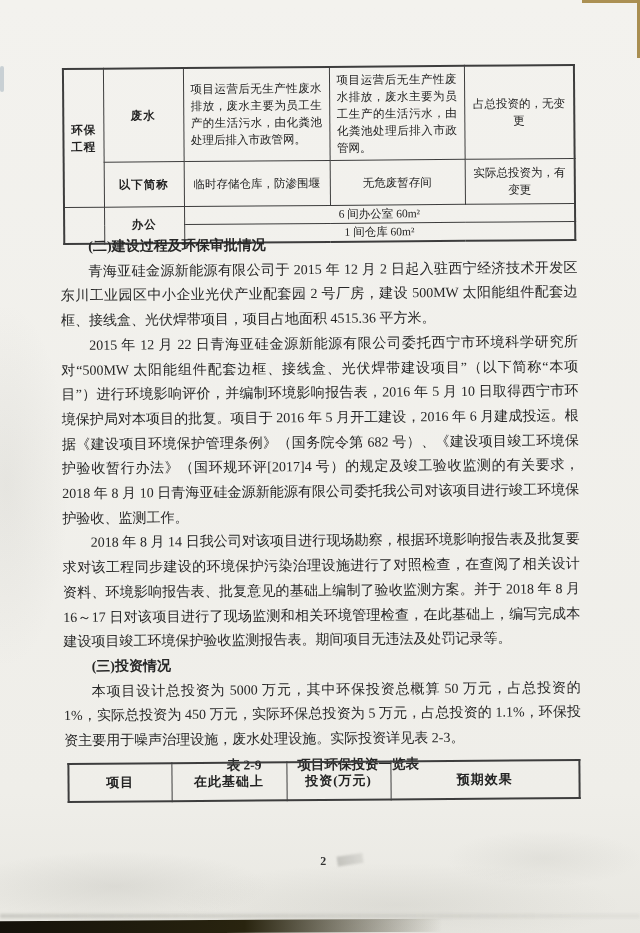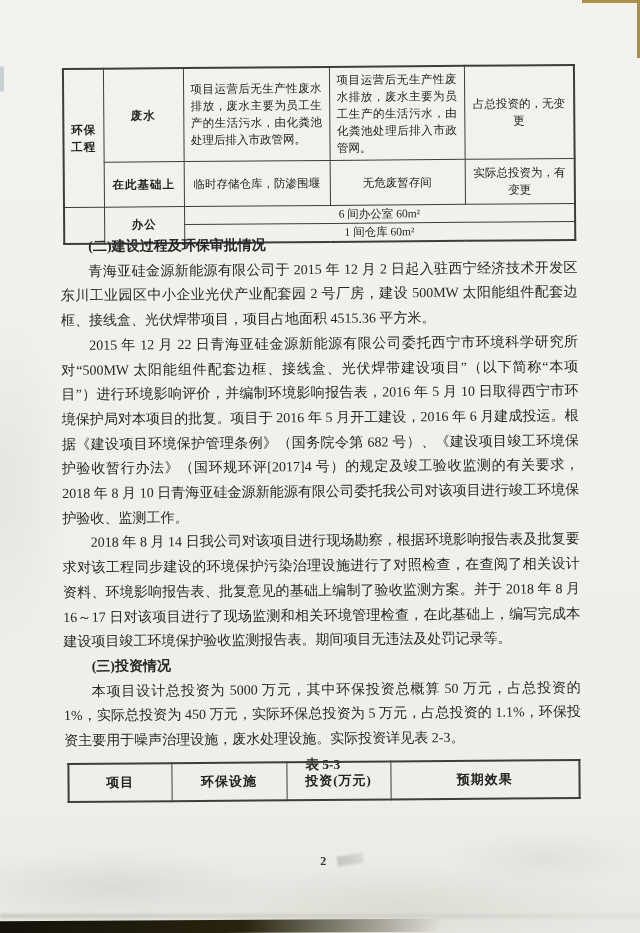--- a/index.html
+++ b/index.html
@@ -77,21 +77,21 @@
     </colgroup>
     <tbody>
       <tr class="r1">
         <td rowspan="2" class="lbl">环保工程</td>
         <td class="lbl">废水</td>
         <td class="desc">项目运营后无生产性废水排放，废水主要为员工生产的生活污水，由化粪池处理后排入市政管网。</td>
         <td class="desc">项目运营后无生产性废水排放，废水主要为员工生产的生活污水，由化粪池处理后排入市政管网。</td>
         <td>占总投资的，无变更</td>
       </tr>
       <tr class="r2">
-        <td class="lbl">在此基础上</td>
+        <td class="lbl">以下简称</td>
         <td>临时存储仓库，防渗围堰</td>
         <td>无危废暂存间</td>
         <td>实际总投资为，有变更</td>
       </tr>
       <tr class="r3">
         <td rowspan="2"></td>
         <td rowspan="2" class="lbl">办公</td>
         <td colspan="3">6 间办公室 60m²</td>
       </tr>
       <tr class="r3">
@@ -101,35 +101,36 @@
   </table>
 
   <div class="textblock">
     <p class="h">(二)建设过程及环保审批情况</p>
     <p>青海亚硅金源新能源有限公司于 2015 年 12 月 2 日起入驻西宁经济技术开发区东川工业园区中小企业光伏产业配套园 2 号厂房，建设 500MW 太阳能组件配套边框、接线盒、光伏焊带项目，项目占地面积 4515.36 平方米。</p>
     <p>2015 年 12 月 22 日青海亚硅金源新能源有限公司委托西宁市环境科学研究所对“500MW 太阳能组件配套边框、接线盒、光伏焊带建设项目”（以下简称“本项目”）进行环境影响评价，并编制环境影响报告表，2016 年 5 月 10 日取得西宁市环境保护局对本项目的批复。项目于 2016 年 5 月开工建设，2016 年 6 月建成投运。根据《建设项目环境保护管理条例》（国务院令第 682 号）、《建设项目竣工环境保护验收暂行办法》（国环规环评[2017]4 号）的规定及竣工验收监测的有关要求，2018 年 8 月 10 日青海亚硅金源新能源有限公司委托我公司对该项目进行竣工环境保护验收、监测工作。</p>
     <p>2018 年 8 月 14 日我公司对该项目进行现场勘察，根据环境影响报告表及批复要求对该工程同步建设的环境保护污染治理设施进行了对照检查，在查阅了相关设计资料、环境影响报告表、批复意见的基础上编制了验收监测方案。并于 2018 年 8 月 16～17 日对该项目进行了现场监测和相关环境管理检查，在此基础上，编写完成本建设项目竣工环境保护验收监测报告表。期间项目无违法及处罚记录等。</p>
     <p class="h">(三)投资情况</p>
     <p>本项目设计总投资为 5000 万元，其中环保投资总概算 50 万元，占总投资的 1%，实际总投资为 450 万元，实际环保总投资为 5 万元，占总投资的 1.1%，环保投资主要用于噪声治理设施，废水处理设施。实际投资详见表 2-3。</p>
     <div class="tbl-caption">
-      <span>表 5-3</span>
+      <span>表 2-9</span>
+      <span>项目环保投资一览表</span>
     </div>
   </div>
 
   <table class="t2">
     <colgroup>
       <col style="width:103px">
         <col style="width:115px">
         <col style="width:104px">
         <col style="width:189px">
     </colgroup>
     <tbody>
       <tr>
         <td>项目</td>
-        <td>环保设施</td>
+        <td>在此基础上</td>
         <td>投资(万元)</td>
         <td>预期效果</td>
       </tr>
     </tbody>
   </table>
 
   <div class="pagenum">2</div>
   <div class="pagenum-smudge"></div>
 
 </div>

